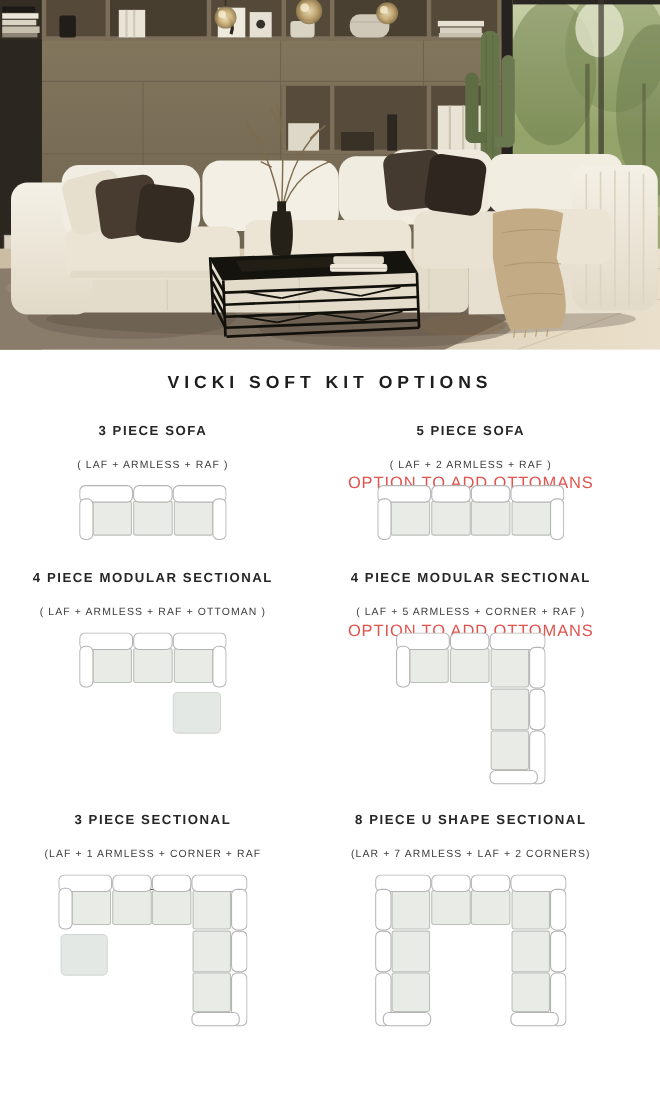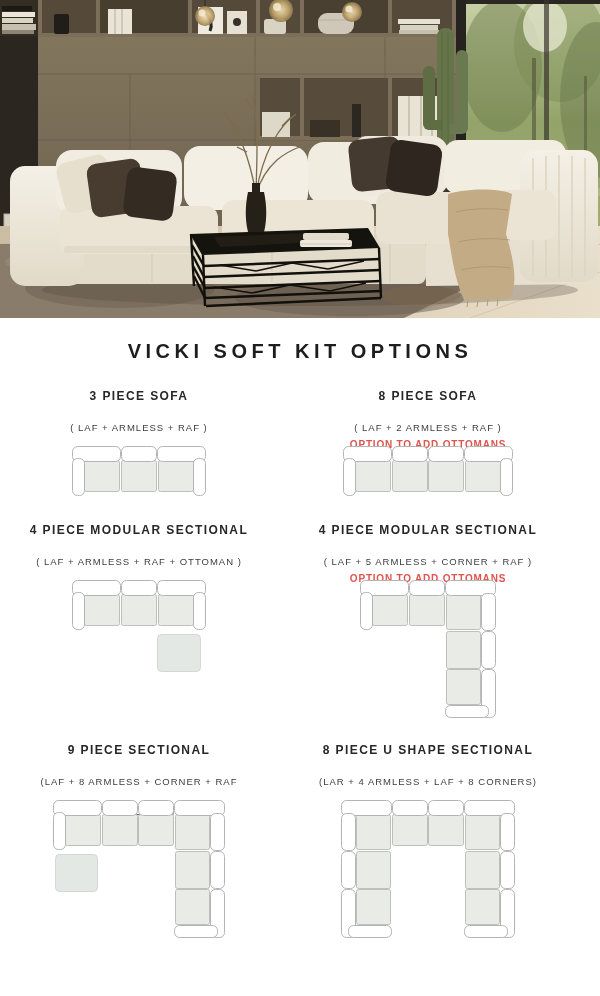--- a/index.html
+++ b/index.html
@@ -5,38 +5,38 @@
   * { box-sizing: border-box; }
   html,body { margin:0; padding:0; background:#ffffff; }
   body { display:flex; justify-content:center; }
   .page {
     width:600px; height:996px; position:relative; overflow:hidden;
     background:#ffffff; font-family:"Liberation Sans", sans-serif;
   }
   .hero { width:600px; height:318px; line-height:0; }
   .page-title {
     margin:22px 0 0; text-align:center;
-    font-size:20px; font-weight:600; letter-spacing:4.5px;
+    font-size:16px; font-weight:600; letter-spacing:4.5px;
     color:var(--text-dark,#1d1d1d);
   }
   .options-grid {
     display:grid;
     grid-template-columns:278px 300px;
     grid-template-rows:134px 220px auto;
     margin-top:26px;
   }
   .option { display:flex; flex-direction:column; align-items:center; }
   .labels {
     height:57px; display:flex; flex-direction:column;
     justify-content:flex-start; text-align:center;
   }
   .opt-title { font-size:12px; font-weight:700; letter-spacing:1.4px; color:#272727; line-height:15px; }
   .opt-sub   { font-size:9.5px; letter-spacing:1px; color:#3d3d3d; line-height:13px; margin-top:17px; }
   .opt-sub:empty { display:none; }
-  .opt-note  { font-size:10px; font-weight:700; letter-spacing:0.8px; line-height:12px; margin-top:5px; color:var(--note-red,#e0544e); }
+  .opt-note  { font-size:15px; font-weight:400; letter-spacing:0.8px; line-height:12px; margin-top:5px; color:var(--note-red,#e0544e); }
   .opt-note:empty { display:none; }
   .diagram-wrap { line-height:0; }
 </style>
 </head>
 <body>
 
 <div class="page">
 
   <div class="hero">
     <svg width="600" height="318" viewBox="0 0 600 318">
@@ -315,21 +315,21 @@
             <rect x="49.5" y="14.5" width="35" height="31" rx="2" fill="#e9ebe7" stroke="#bcbfba" stroke-width="1"></rect>
             <rect x="49.5" y="0.5" width="35" height="15" rx="5" fill="#ffffff" stroke="#b4b4b4" stroke-width="1"></rect>
             <rect x="86.5" y="14.5" width="35" height="31" rx="2" fill="#e9ebe7" stroke="#bcbfba" stroke-width="1"></rect>
             <rect x="85.5" y="0.5" width="48" height="15" rx="5" fill="#ffffff" stroke="#b4b4b4" stroke-width="1"></rect>
             <rect x="121.5" y="12.5" width="12" height="37" rx="5" fill="#ffffff" stroke="#b4b4b4" stroke-width="1"></rect>
           </svg></div>
   </div>
 
   <div class="option">
     <div class="labels">
-      <div class="opt-title">8 PIECE SOFA</div>
+      <div class="opt-title">5 PIECE SOFA</div>
       <div class="opt-sub">( LAF + 2 ARMLESS + RAF )</div>
 
       <div class="opt-note">OPTION TO ADD OTTOMANS</div>
     </div>
     <div class="diagram-wrap"><svg width="170" height="52" viewBox="0 0 170 52">
             <rect x="12.5" y="14.5" width="35" height="31" rx="2" fill="#e9ebe7" stroke="#bcbfba" stroke-width="1"></rect>
             <rect x="0.5" y="0.5" width="48" height="15" rx="5" fill="#ffffff" stroke="#b4b4b4" stroke-width="1"></rect>
             <rect x="0.5" y="12.5" width="12" height="37" rx="5" fill="#ffffff" stroke="#b4b4b4" stroke-width="1"></rect>
             <rect x="49.5" y="14.5" width="35" height="31" rx="2" fill="#e9ebe7" stroke="#bcbfba" stroke-width="1"></rect>
             <rect x="49.5" y="0.5" width="35" height="15" rx="5" fill="#ffffff" stroke="#b4b4b4" stroke-width="1"></rect>
@@ -379,22 +379,22 @@
             <rect x="86.5" y="51.5" width="34" height="37" rx="2" fill="#e9ebe7" stroke="#bcbfba" stroke-width="1"></rect>
             <rect x="121.5" y="51.5" width="14" height="37" rx="5" fill="#ffffff" stroke="#b4b4b4" stroke-width="1"></rect>
             <rect x="86.5" y="89.5" width="34" height="35" rx="2" fill="#e9ebe7" stroke="#bcbfba" stroke-width="1"></rect>
             <rect x="121.5" y="89.5" width="14" height="48" rx="5" fill="#ffffff" stroke="#b4b4b4" stroke-width="1"></rect>
             <rect x="85.5" y="125.5" width="43" height="12" rx="5" fill="#ffffff" stroke="#b4b4b4" stroke-width="1"></rect>
           </svg></div>
   </div>
 
   <div class="option">
     <div class="labels">
-      <div class="opt-title">9 PIECE SECTIONAL</div>
-      <div class="opt-sub">(LAF + 8 ARMLESS + CORNER + RAF</div>
+      <div class="opt-title">3 PIECE SECTIONAL</div>
+      <div class="opt-sub">(LAF + 1 ARMLESS + CORNER + RAF</div>
       <div class="opt-sub">+ OTTOMAN )</div>
 
     </div>
     <div class="diagram-wrap"><svg width="172" height="140" viewBox="0 0 172 140">
             <rect x="12.5" y="14.5" width="35" height="31" rx="2" fill="#e9ebe7" stroke="#bcbfba" stroke-width="1"></rect>
             <rect x="0.5" y="0.5" width="48" height="15" rx="5" fill="#ffffff" stroke="#b4b4b4" stroke-width="1"></rect>
             <rect x="0.5" y="12.5" width="12" height="37" rx="5" fill="#ffffff" stroke="#b4b4b4" stroke-width="1"></rect>
             <rect x="49.5" y="14.5" width="35" height="31" rx="2" fill="#e9ebe7" stroke="#bcbfba" stroke-width="1"></rect>
             <rect x="49.5" y="0.5" width="35" height="15" rx="5" fill="#ffffff" stroke="#b4b4b4" stroke-width="1"></rect>
             <rect x="85.5" y="14.5" width="35" height="31" rx="2" fill="#e9ebe7" stroke="#bcbfba" stroke-width="1"></rect>
@@ -407,21 +407,21 @@
             <rect x="122.5" y="89.5" width="34" height="35" rx="2" fill="#e9ebe7" stroke="#bcbfba" stroke-width="1"></rect>
             <rect x="157.5" y="89.5" width="14" height="48" rx="5" fill="#ffffff" stroke="#b4b4b4" stroke-width="1"></rect>
             <rect x="121.5" y="125.5" width="43" height="12" rx="5" fill="#ffffff" stroke="#b4b4b4" stroke-width="1"></rect>
             <rect x="2.5" y="54.5" width="42" height="37" rx="4" fill="#e4e8e4" stroke="#d4d8d4" stroke-width="1"></rect>
           </svg></div>
   </div>
 
   <div class="option">
     <div class="labels">
       <div class="opt-title">8 PIECE U SHAPE SECTIONAL</div>
-      <div class="opt-sub">(LAR + 4 ARMLESS + LAF + 8 CORNERS)</div>
+      <div class="opt-sub">(LAR + 7 ARMLESS + LAF + 2 CORNERS)</div>
 
     </div>
     <div class="diagram-wrap"><svg width="174" height="140" viewBox="0 0 174 140">
             <rect x="15.5" y="14.5" width="34" height="35" rx="2" fill="#e9ebe7" stroke="#bcbfba" stroke-width="1"></rect>
             <rect x="0.5" y="0.5" width="50" height="15" rx="5" fill="#ffffff" stroke="#b4b4b4" stroke-width="1"></rect>
             <rect x="0.5" y="13.5" width="14" height="37" rx="5" fill="#ffffff" stroke="#b4b4b4" stroke-width="1"></rect>
             <rect x="51.5" y="14.5" width="35" height="31" rx="2" fill="#e9ebe7" stroke="#bcbfba" stroke-width="1"></rect>
             <rect x="51.5" y="0.5" width="35" height="15" rx="5" fill="#ffffff" stroke="#b4b4b4" stroke-width="1"></rect>
             <rect x="87.5" y="14.5" width="35" height="31" rx="2" fill="#e9ebe7" stroke="#bcbfba" stroke-width="1"></rect>
             <rect x="87.5" y="0.5" width="35" height="15" rx="5" fill="#ffffff" stroke="#b4b4b4" stroke-width="1"></rect>

